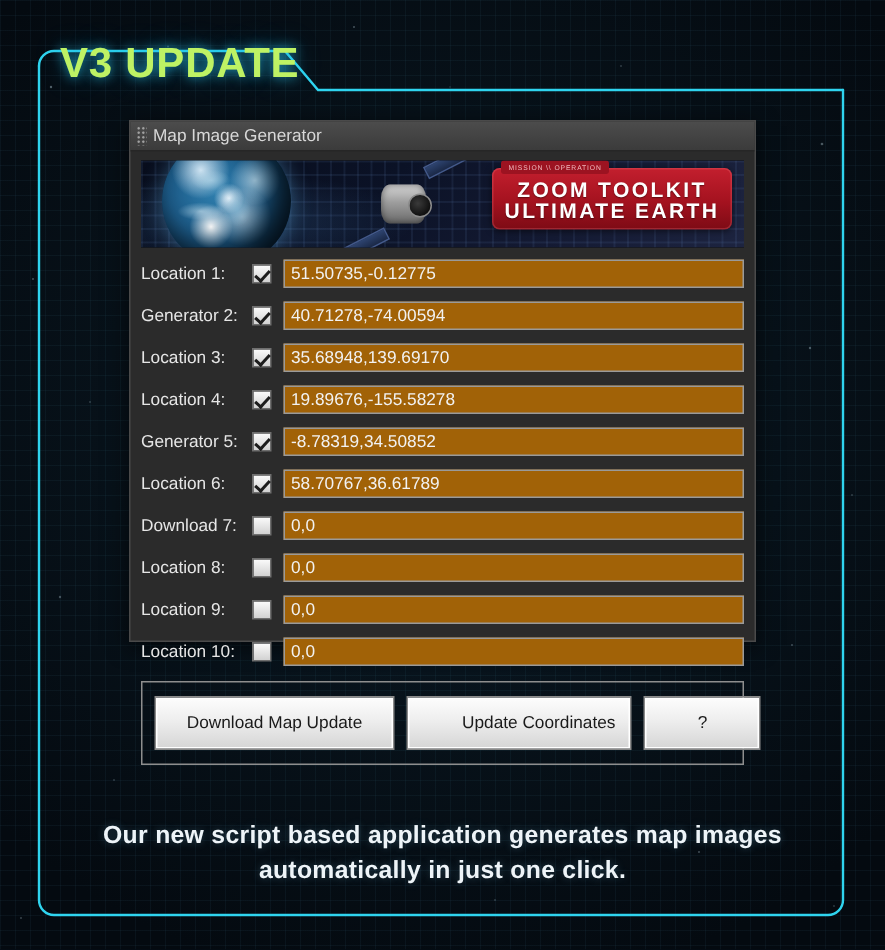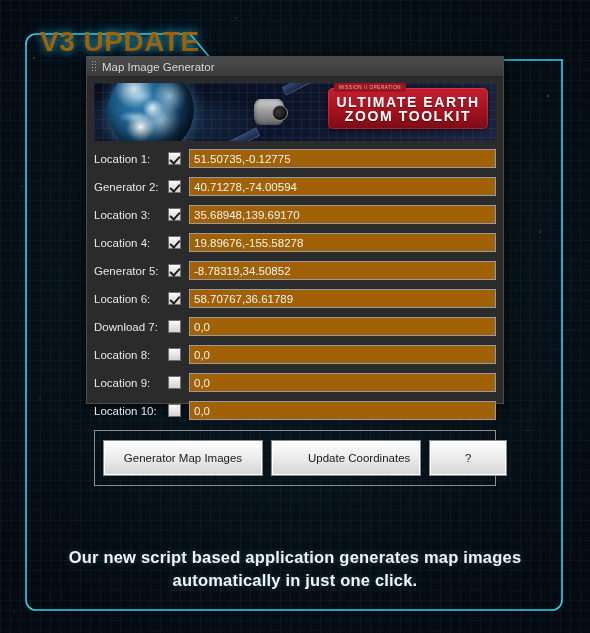--- a/index.html
+++ b/index.html
@@ -44,30 +44,30 @@
   }
 
   
   #title {
     position: absolute;
     left: 40px;
     top: 26px;
     font-size: 28px;
     font-weight: bold;
     letter-spacing: 0.5px;
-    color: #a16207;
+    color: #bef264;
     text-shadow: 0 0 8px rgba(40,200,240,0.75), 0 0 18px rgba(30,150,200,0.45);
     white-space: nowrap;
   }
 
   
   #app-window {
     position: absolute;
     left: 86px;
-    top: 56px;
+    top: 80px;
     width: 418px;
     height: 348px;
     background: #2b2b2b;
     border: 1px solid #4a4a4a;
     box-shadow: 0 3px 14px rgba(0,0,0,0.65);
     box-sizing: border-box;
   }
   #titlebar {
     height: 20px;
     background: linear-gradient(to bottom, #4c4c4c, #3b3b3b);
@@ -362,22 +362,22 @@
       <div id="banner-grid"></div>
       <div id="earth">
         <div id="earth-land"></div>
       </div>
       <div class="sat-panel" id="sat-panel-a"></div>
       <div class="sat-panel" id="sat-panel-b"></div>
       <div id="sat-body"></div>
       <div id="sat-dish"></div>
       <div id="badge">
         <div id="badge-tag">MISSION \\ OPERATION</div>
+        <div class="badge-line" id="badge-line2">ZOOM TOOLKIT</div>
         <div class="badge-line" id="badge-line1">ULTIMATE EARTH</div>
-        <div class="badge-line" id="badge-line2">ZOOM TOOLKIT</div>
       </div>
     </div>
 
     <div id="locations">
         <div class="loc-row">
           <div class="loc-label">Location 1:</div>
           <div class="loc-check checked"></div>
           <input class="loc-input" type="text" value="51.50735,-0.12775" style="">
         </div>
         <div class="loc-row">
@@ -421,21 +421,21 @@
           <input class="loc-input" type="text" value="0,0" style="">
         </div>
         <div class="loc-row">
           <div class="loc-label">Location 10:</div>
           <div class="loc-check"></div>
           <input class="loc-input" type="text" value="0,0" style="">
         </div>
       </div>
 
     <div id="button-group">
-      <button class="app-button" id="btn-download">Generator Map Images</button>
+      <button class="app-button" id="btn-download">Download Map Update</button>
       <button class="app-button" id="btn-update">Update Coordinates</button>
       <button class="app-button" id="btn-help">?</button>
     </div>
 
   </div>
 </div>
 
 <div id="caption">
   <div>Our new script based application generates map images</div>
   <div>automatically in just one click.</div>

